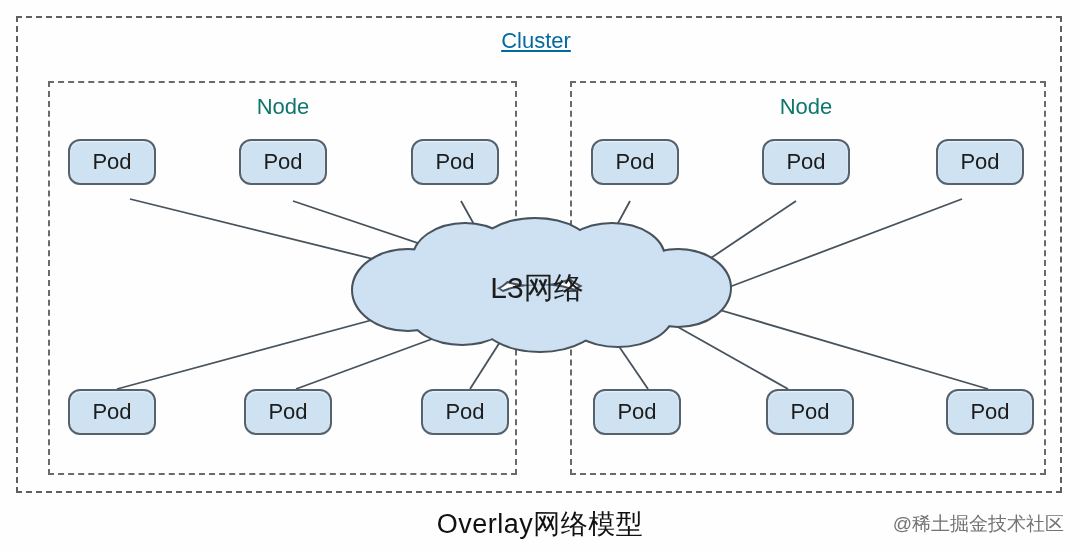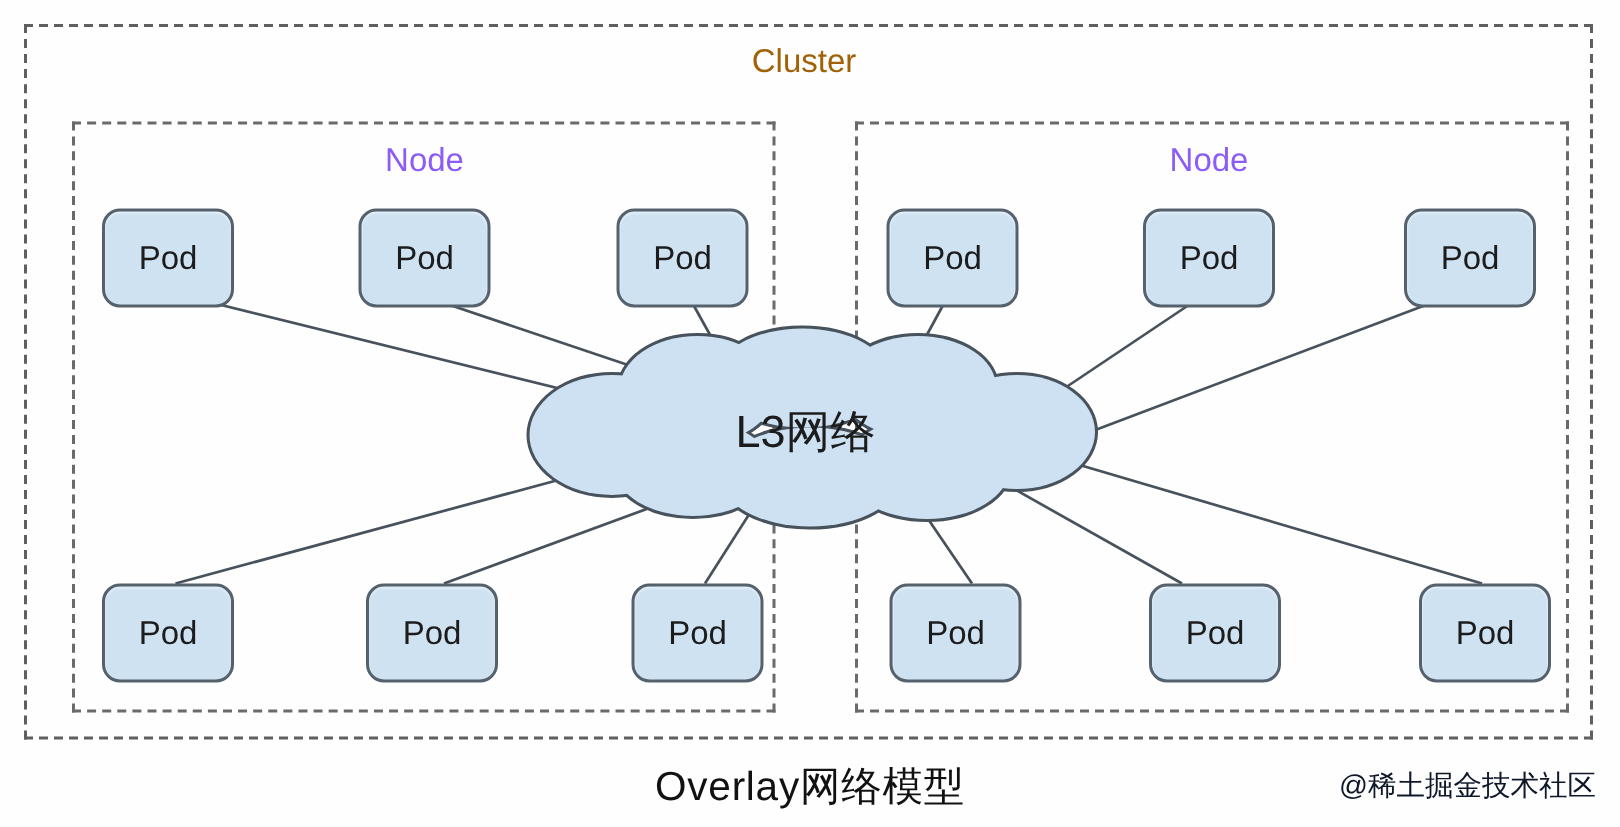--- a/index.html
+++ b/index.html
@@ -18,50 +18,51 @@
     width: 1046px; height: 477px;
     border: 2px dashed #5f5f5f;
     background: transparent;
   }
   .cluster-label {
     position: absolute;
     left: 466px; top: 28px;
     width: 140px;
     text-align: center;
     font-size: 22px;
-    color: #a16207;
+    color: #0369a1;
+    text-decoration: underline;
   }
   .node-box {
     position: absolute;
     top: 81px;
     height: 394px;
     border: 2px dashed #6a6a6a;
     background: transparent;
   }
   .node-box.left  { left: 48px;  width: 469px; }
   .node-box.right { left: 570px; width: 476px; }
   .node-label {
     position: absolute;
     top: 94px;
     width: 120px;
     text-align: center;
     font-size: 22px;
-    color: #8b5cf6;
+    color: #0f766e;
   }
   .node-label.left  { left: 223px; }
   .node-label.right { left: 746px; }
   .net-layer {
     position: absolute;
     left: 0; top: 0;
     width: 1080px; height: 551px;
     z-index: 2;
   }
   .pod {
     position: absolute;
-    width: 88px; height: 66px;
+    width: 88px; height: 46px;
     background: #cfe2f1;
     border: 2px solid #55626e;
     border-radius: 12px;
     display: flex;
     align-items: center;
     justify-content: center;
     font-size: 22px;
     color: #1c1c1c;
     z-index: 3;
     box-shadow: inset 0 1px 2px rgba(255,255,255,0.6);
@@ -79,21 +80,21 @@
     font-size: 27px;
     font-weight: normal;
     color: #111111;
     z-index: 4;
     letter-spacing: 0.5px;
   }
   .watermark {
     position: absolute;
     right: 16px; bottom: 14px;
     font-size: 19px;
-    color: #0f172a;
+    color: #737373;
     z-index: 5;
   }
 </style>
 </head>
 <body>
 
 <div class="canvas">
 
   <div class="cluster-box"></div>
   <div class="cluster-label">Cluster</div>

